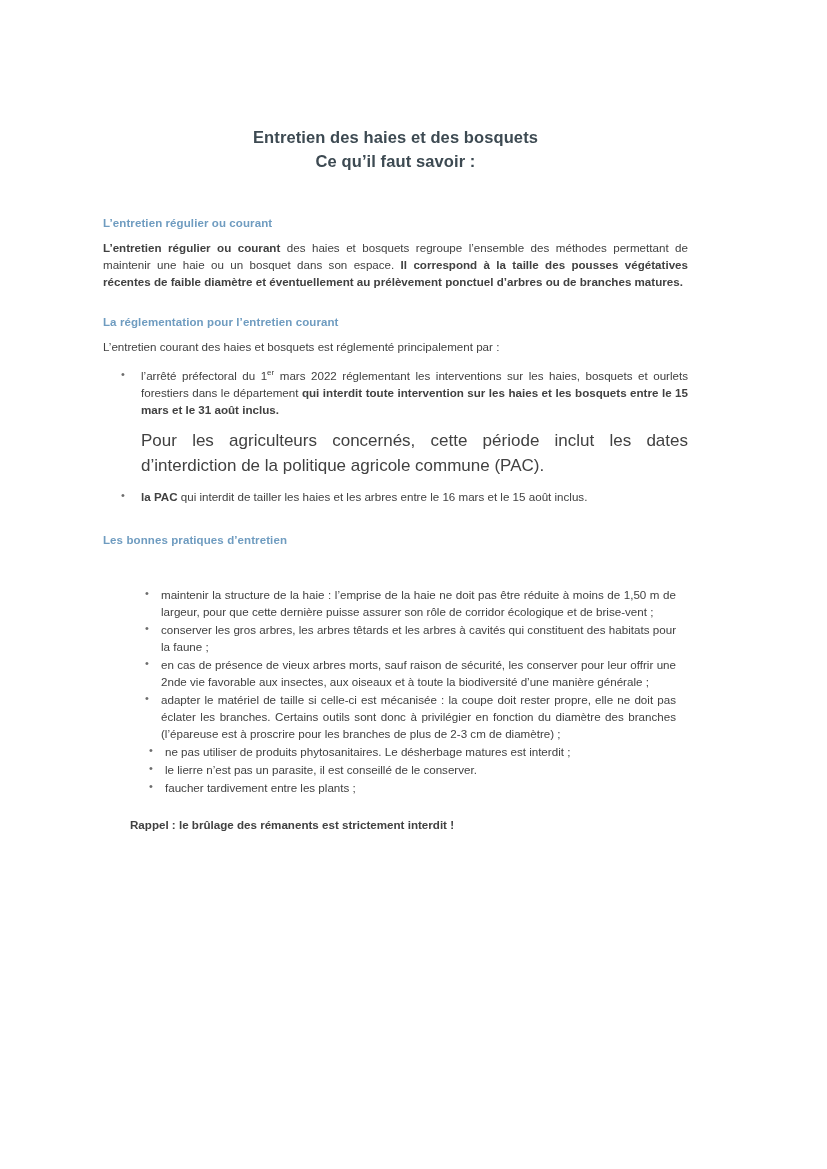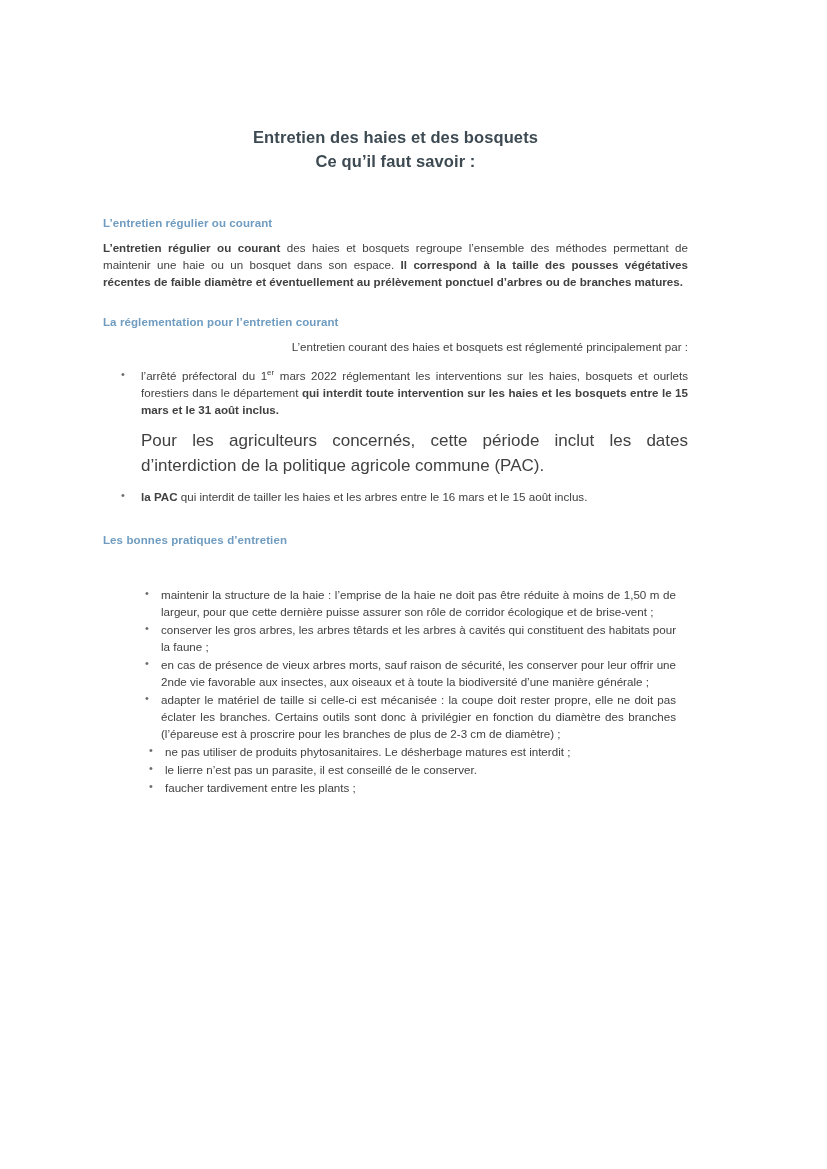--- a/index.html
+++ b/index.html
@@ -58,21 +58,21 @@
   .gap-para-to-head { height: 26px; }
 
   
   p.body {
     font-size: 11.6px;
     line-height: 1.47;
     margin: 0;
     text-align: justify;
     color: #414141;
   }
-  p.body.nojust { text-align: right; }
+  p.body.nojust { text-align: left; }
   .b { font-weight: bold; }
   sup { font-size: 8px; vertical-align: super; }
 
   
   ul.dash {
     list-style: none;
     margin: 0;
     padding: 0;
   }
   ul.dash > li {
@@ -199,15 +199,16 @@
     <ul class="gp">
       <li>maintenir la structure de la haie : l’emprise de la haie ne doit pas être réduite à moins de 1,50 m de largeur, pour que cette dernière puisse assurer son rôle de corridor écologique et de brise-vent ;</li>
       <li>conserver les gros arbres, les arbres têtards et les arbres à cavités qui constituent des habitats pour la faune ;</li>
       <li>en cas de présence de vieux arbres morts, sauf raison de sécurité, les conserver pour leur offrir une 2nde vie favorable aux insectes, aux oiseaux et à toute la biodiversité d’une manière générale ;</li>
       <li>adapter le matériel de taille si celle-ci est mécanisée : la coupe doit rester propre, elle ne doit pas éclater les branches. Certains outils sont donc à privilégier en fonction du diamètre des branches (l’épareuse est à proscrire pour les branches de plus de 2-3 cm de diamètre) ;</li>
       <li class="indent-more">ne pas utiliser de produits phytosanitaires. Le désherbage matures est interdit ;</li>
       <li class="indent-more">le lierre n’est pas un parasite, il est conseillé de le conserver.</li>
       <li class="indent-more">faucher tardivement entre les plants ;</li>
     </ul>
 
+    <div class="reminder">Rappel : le brûlage des rémanents est strictement interdit !</div>
 
   </div>
 </div>
 
 </body></html>

